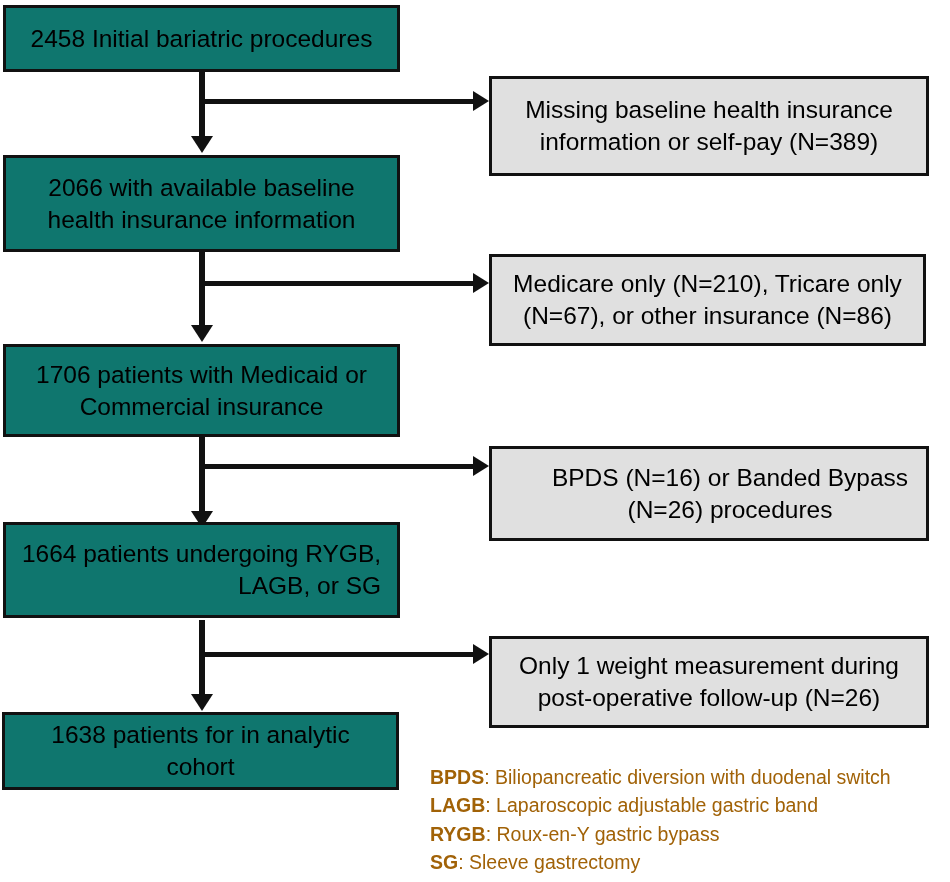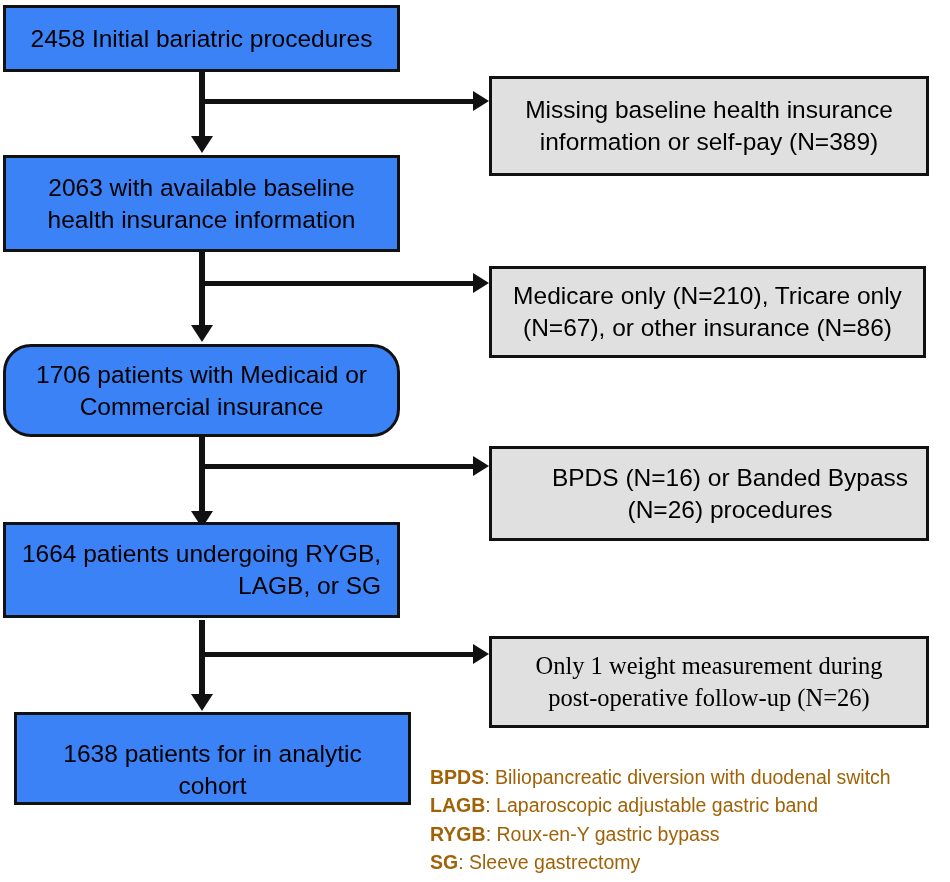--- a/index.html
+++ b/index.html
@@ -27,21 +27,21 @@
     text-align: center;
     color: #000000;
     line-height: 1.30;
   }
   .node .node-label {
     display: block;
     padding: 0 8px;
     white-space: pre-line;
   }
   .cohort-node {
-    background: #3b82f6;
+    background: #0f766e;
     border: 3px solid #111111;
     font-size: 24.5px;
   }
   .exclusion-node {
     background: #e0e0e0;
     border: 3px solid #111111;
     font-size: 24.5px;
     margin-top: 28px;
   }
 
@@ -103,35 +103,35 @@
   <div class="arrow-down" style="left:191px; top:136px;"></div>
   <div class="hline" style="left:199px; top:99px; width:276px;"></div>
   <div class="arrow-right" style="left:473px; top:91px;"></div>
 
   <div class="node exclusion-node" style="left:489px; top:48px; width:440px; height:100px;">
     <span class="node-label">Missing baseline health insurance
 information or self-pay (N=389)</span>
   </div>
 
   <div class="node cohort-node" style="left:3px; top:155px; width:397px; height:97px;">
-    <span class="node-label">2063 with available baseline
+    <span class="node-label">2066 with available baseline
 health insurance information</span>
   </div>
 
   <div class="vline" style="left:199px; top:252px; height:75px;"></div>
   <div class="arrow-down" style="left:191px; top:325px;"></div>
   <div class="hline" style="left:199px; top:281px; width:276px;"></div>
   <div class="arrow-right" style="left:473px; top:273px;"></div>
 
-  <div class="node exclusion-node" style="left:489px; top:238px; width:437px; height:92px;justify-content:center;">
+  <div class="node exclusion-node" style="left:489px; top:226px; width:437px; height:92px;justify-content:center;">
     <span class="node-label">Medicare only (N=210), Tricare only
 (N=67), or other insurance (N=86)</span>
   </div>
 
-  <div class="node cohort-node" style="left:3px; top:344px; width:397px; height:93px;border-radius:28px;">
+  <div class="node cohort-node" style="left:3px; top:344px; width:397px; height:93px;">
     <span class="node-label">1706 patients with Medicaid or
 Commercial insurance</span>
   </div>
 
   <div class="vline" style="left:199px; top:437px; height:76px;"></div>
   <div class="arrow-down" style="left:191px; top:511px;"></div>
   <div class="hline" style="left:199px; top:464px; width:276px;"></div>
   <div class="arrow-right" style="left:473px; top:456px;"></div>
 
   <div class="node exclusion-node" style="left:489px; top:418px; width:440px; height:95px;padding-left:42px;">
@@ -142,26 +142,26 @@
   <div class="node cohort-node" style="left:3px; top:522px; width:397px; height:96px;text-align:right;">
     <span class="node-label">1664 patients undergoing RYGB,
 LAGB, or SG</span>
   </div>
 
   <div class="vline" style="left:199px; top:620px; height:76px;"></div>
   <div class="arrow-down" style="left:191px; top:694px;"></div>
   <div class="hline" style="left:199px; top:652px; width:276px;"></div>
   <div class="arrow-right" style="left:473px; top:644px;"></div>
 
-  <div class="node exclusion-node" style="left:489px; top:608px; width:440px; height:92px;font-family:Liberation Serif, serif;">
+  <div class="node exclusion-node" style="left:489px; top:608px; width:440px; height:92px;">
     <span class="node-label">Only 1 weight measurement during
 post-operative follow-up (N=26)</span>
   </div>
 
-  <div class="node cohort-node" style="left:14px; top:712px; width:397px; height:93px;align-items:flex-end;">
+  <div class="node cohort-node" style="left:2px; top:712px; width:397px; height:78px;">
     <span class="node-label">1638 patients for in analytic
 cohort</span>
   </div>
 
   <div id="legend">
     <div class="legend-row">
       <span class="abbr">BPDS</span><span>: </span><span>Biliopancreatic diversion with duodenal switch</span>
     </div>
     <div class="legend-row">
       <span class="abbr">LAGB</span><span>: </span><span>Laparoscopic adjustable gastric band</span>

